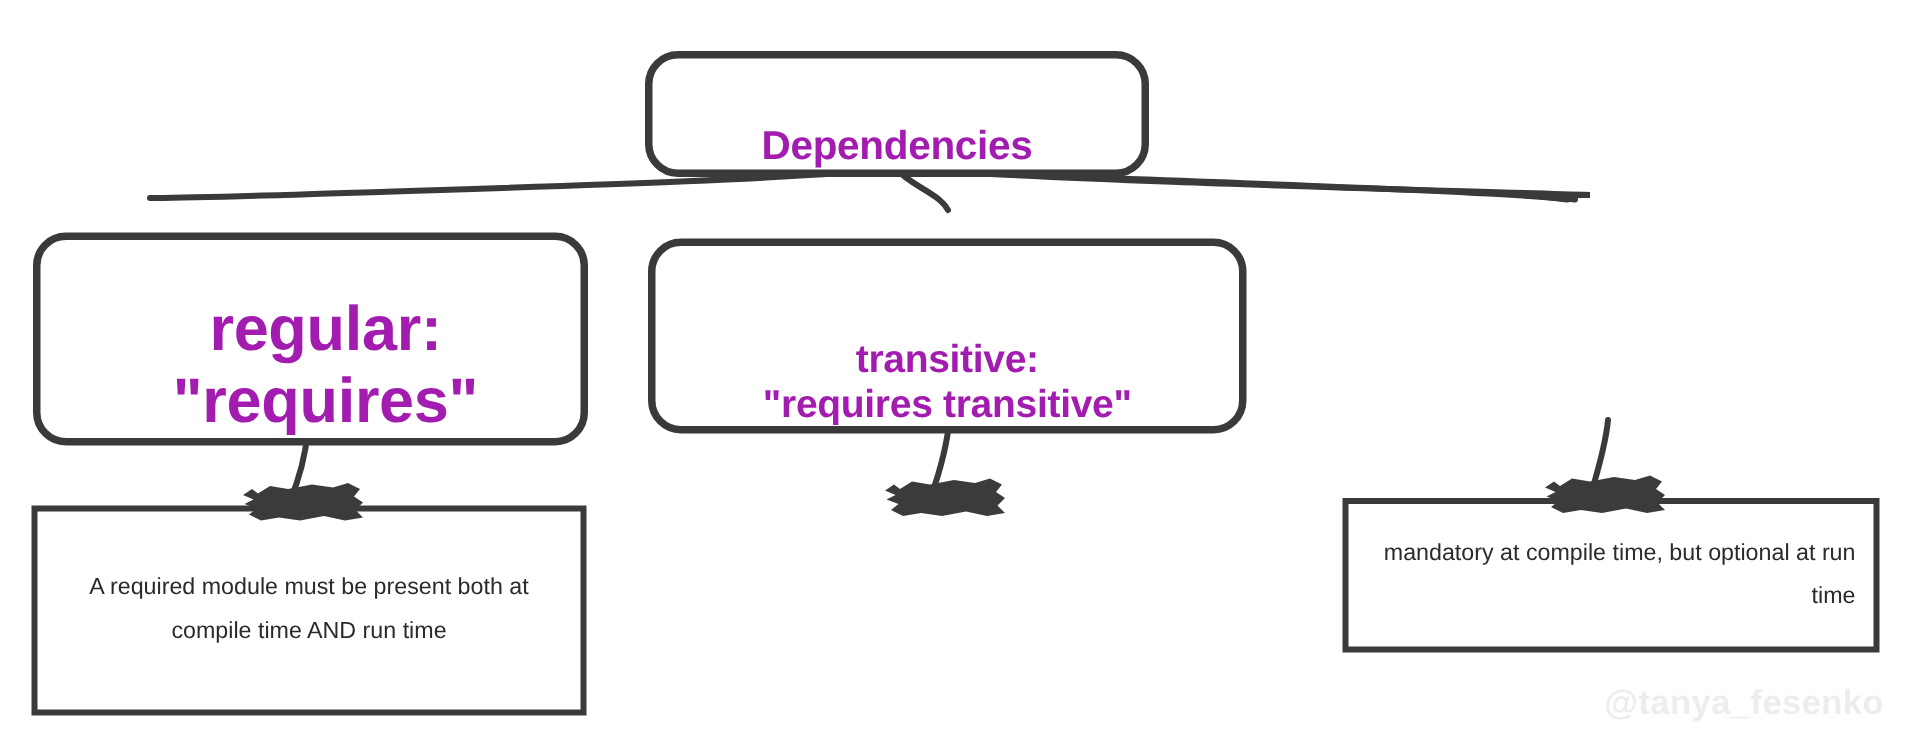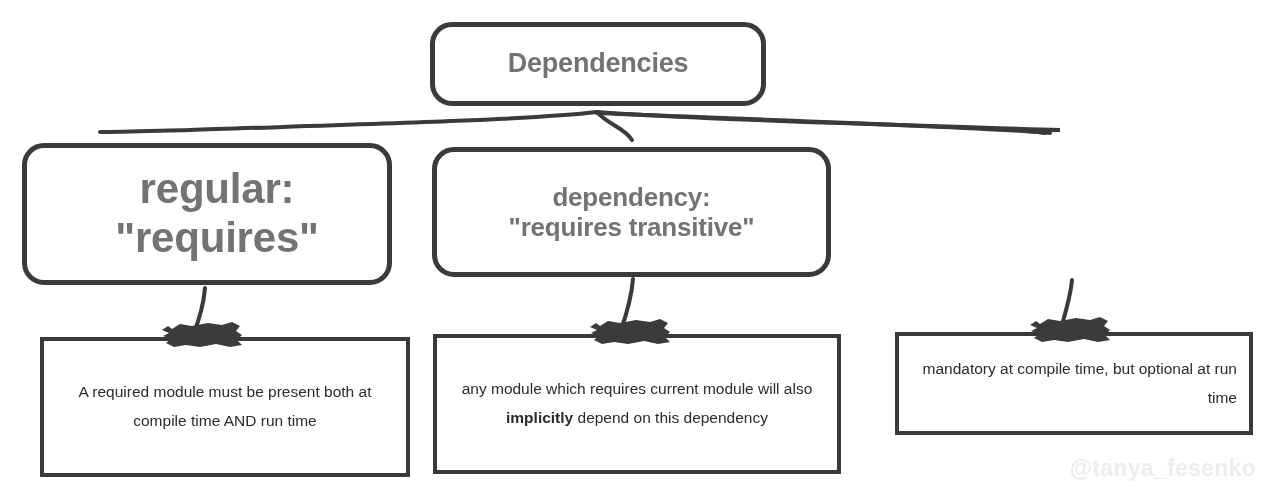--- a/index.html
+++ b/index.html
@@ -25,25 +25,26 @@
     width: 1282px;
     height: 492px;
     pointer-events: none;
   }
   .node {
     position: absolute;
     box-sizing: border-box;
     display: flex;
     flex-direction: column;
     align-items: center;
-    justify-content: center;
+    justify-content: flex-end;
     text-align: center;
-    color: #737373;
+    color: #a21caf;
     background: #ffffff;
     z-index: 2;
+    margin-top: 12px;
   }
   
   .rbox {
     border: 5px solid #3a3a3a;
     border-radius: 22px;
     font-weight: bold;
     letter-spacing: -0.2px;
   }
   .rbox .line { display: block; line-height: 1.16; }
 
@@ -76,21 +77,21 @@
     justify-content: center;
     text-align: center;
     color: #2b2b2b;
     font-size: 15.5px;
     line-height: 1.85;
     z-index: 2;
     padding: 4px 12px;
   }
   .note b { font-weight: bold; }
 
-  #note-regular    { left: 40px;  top: 337px; width: 370px; height: 140px; }
+  #note-regular    { left: 21px;  top: 337px; width: 370px; height: 140px; }
   #note-transitive { left: 433px; top: 334px; width: 408px; height: 140px; }
   #note-optional   { left: 895px; top: 332px; width: 358px; height: 103px; text-align: right; }
 
   .tape {
     position: absolute;
     z-index: 3;
     pointer-events: none;
   }
 
   #watermark {
@@ -129,36 +130,31 @@
   <div class="node rbox" id="node-root">
     <span class="line">Dependencies</span>
   </div>
 
   <div class="node rbox" id="node-regular">
     <span class="line">regular:</span>
     <span class="line">"requires"</span>
   </div>
 
   <div class="node rbox" id="node-transitive">
-    <span class="line">dependency:</span>
+    <span class="line">transitive:</span>
     <span class="line">"requires transitive"</span>
   </div>
 
 
   <div class="note" id="note-regular">
     <span>
       <span>A required module must be present both at compile time AND run time</span><b></b><span></span>
     </span>
   </div>
 
-  <div class="note" id="note-transitive">
-    <span>
-      <span>any module which requires current module will also </span><b>implicitly</b><span> depend on this dependency</span>
-    </span>
-  </div>
 
   <div class="note" id="note-optional">
     <span>
       <span>mandatory at compile time, but optional at run time</span><b></b><span></span>
     </span>
   </div>
 
   <svg class="tape" style="left:158px; top:319px;" width="88" height="32" viewBox="0 0 88 32">
     <path d="M4 11 L10 7 L14 10 L22 5 L34 7 L50 4 L64 6 L74 3 L82 7 L78 12 L84 16 L79 21 L84 26 L72 28 L58 25 L42 28 L28 26 L16 28 L8 24 L13 20 L5 17 L11 14 Z" fill="#3b3b3b"></path>
   </svg>

